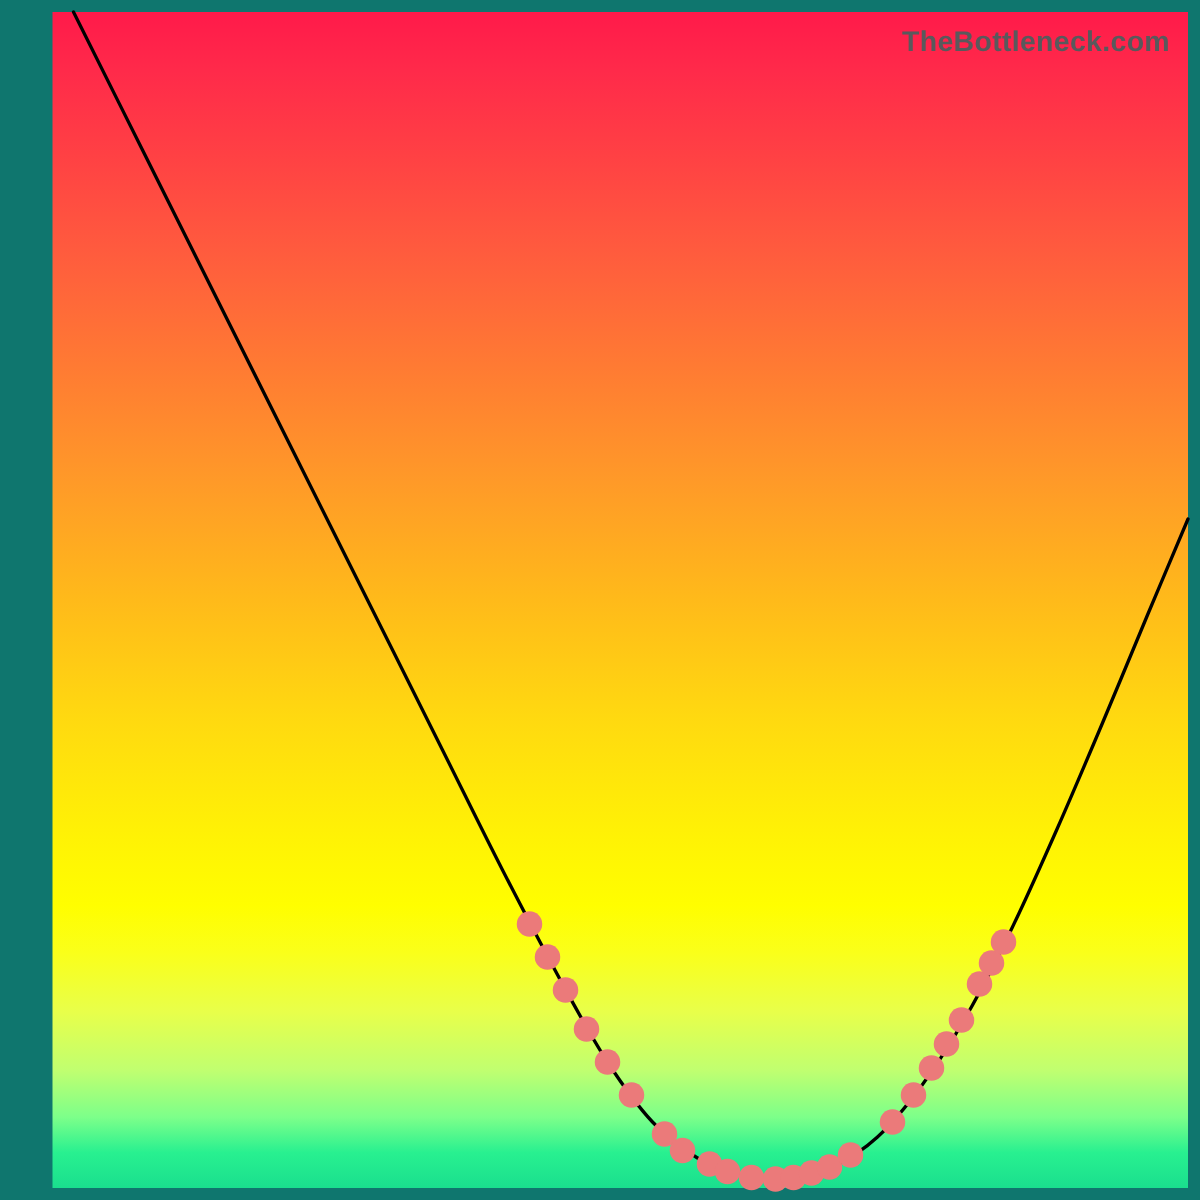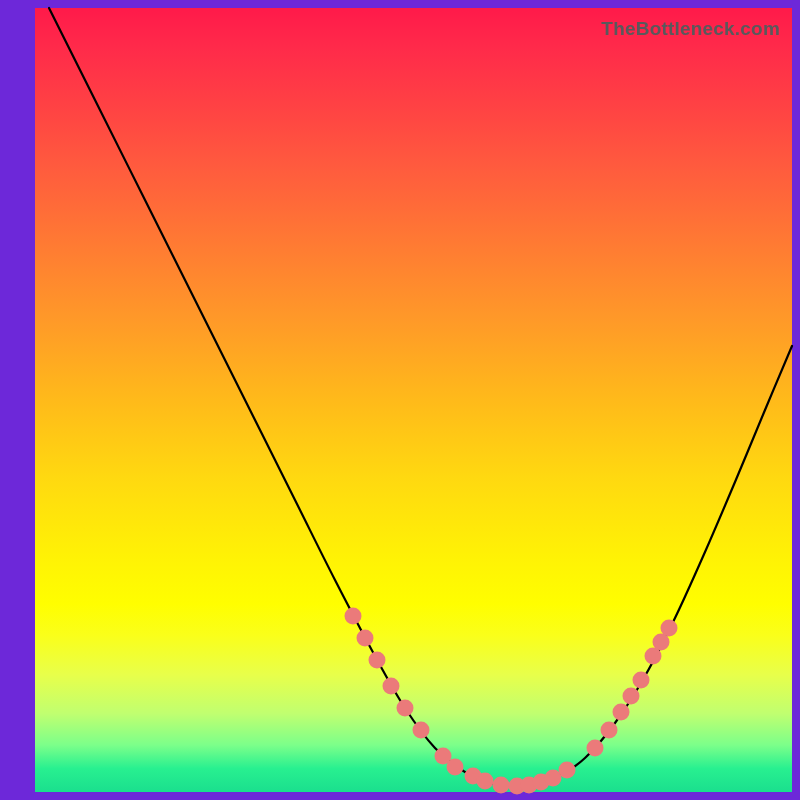--- a/index.html
+++ b/index.html
@@ -1,21 +1,21 @@
 <!DOCTYPE html>
 <html><head>
 <meta charset="utf-8">
 <style>
   * { margin: 0; padding: 0; box-sizing: border-box; }
   html, body { width: 800px; height: 800px; overflow: hidden; background: #000; }
   .canvas {
     position: relative;
     width: 800px;
     height: 800px;
-    background: #6d28d9;
+    background: #0f766e;
   }
   .plot-area {
     position: absolute;
     left: 35px;
     top: 8px;
     width: 757px;
     height: 784px;
     background: linear-gradient(to bottom,
       #ff1a4a 0%,
       #ff2a4a 5%,

